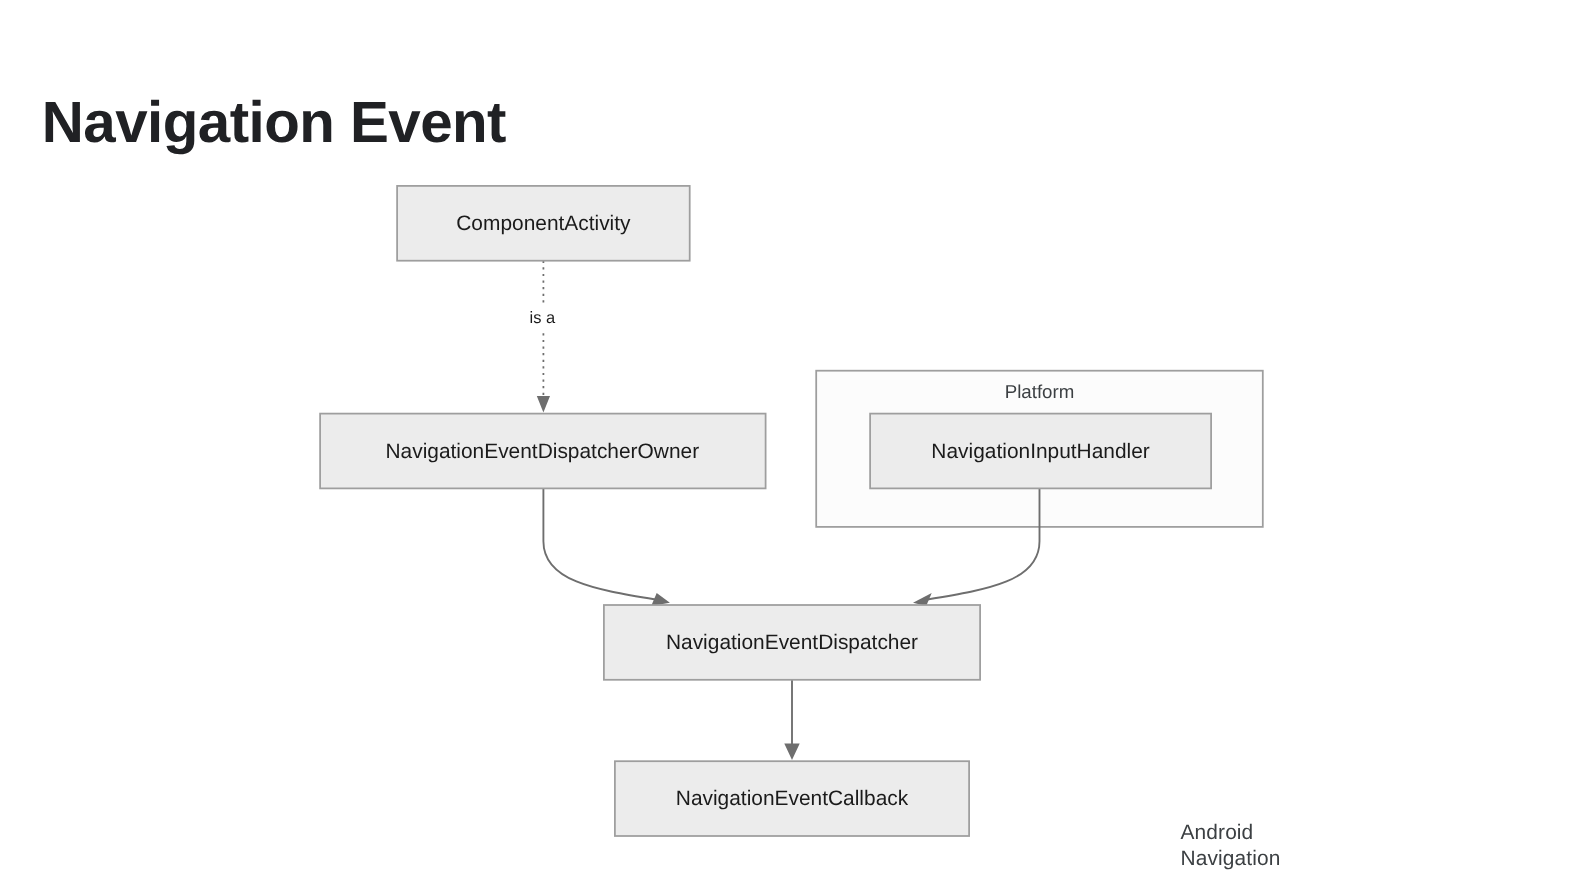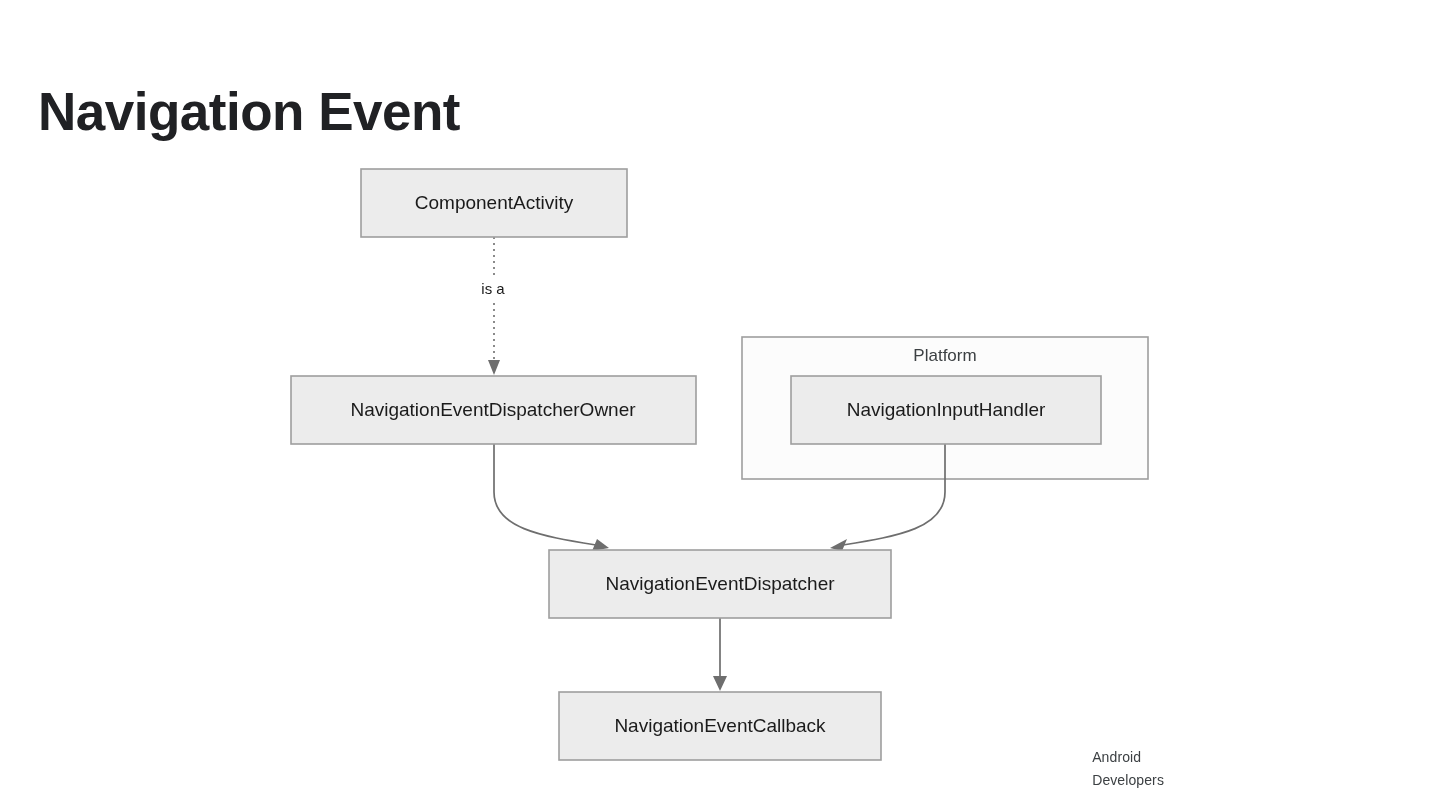--- a/index.html
+++ b/index.html
@@ -91,21 +91,21 @@
     text-anchor: middle;
     dominant-baseline: middle;
   }
   
   #brand {
     position: absolute;
     right: 28px;
     bottom: 18px;
     text-align: left;
     font-family: "Liberation Sans", sans-serif;
-    font-size: 14px;
+    font-size: 19px;
     line-height: 23px;
     color: #3c4043;
     letter-spacing: 0.1px;
     white-space: nowrap;
   }
 </style>
 </head>
 <body>
 
 <div id="slide">
@@ -163,16 +163,16 @@
 
     <g>
       <rect class="node-rect" x="559" y="692" width="322" height="68"></rect>
       <text class="node-label" x="720" y="727">NavigationEventCallback</text>
     </g>
 
   </svg>
 
   <div id="brand">
     <div>Android</div>
-    <div>Developers</div>
+    <div>Navigation</div>
   </div>
 
 </div>
 
 </body></html>

